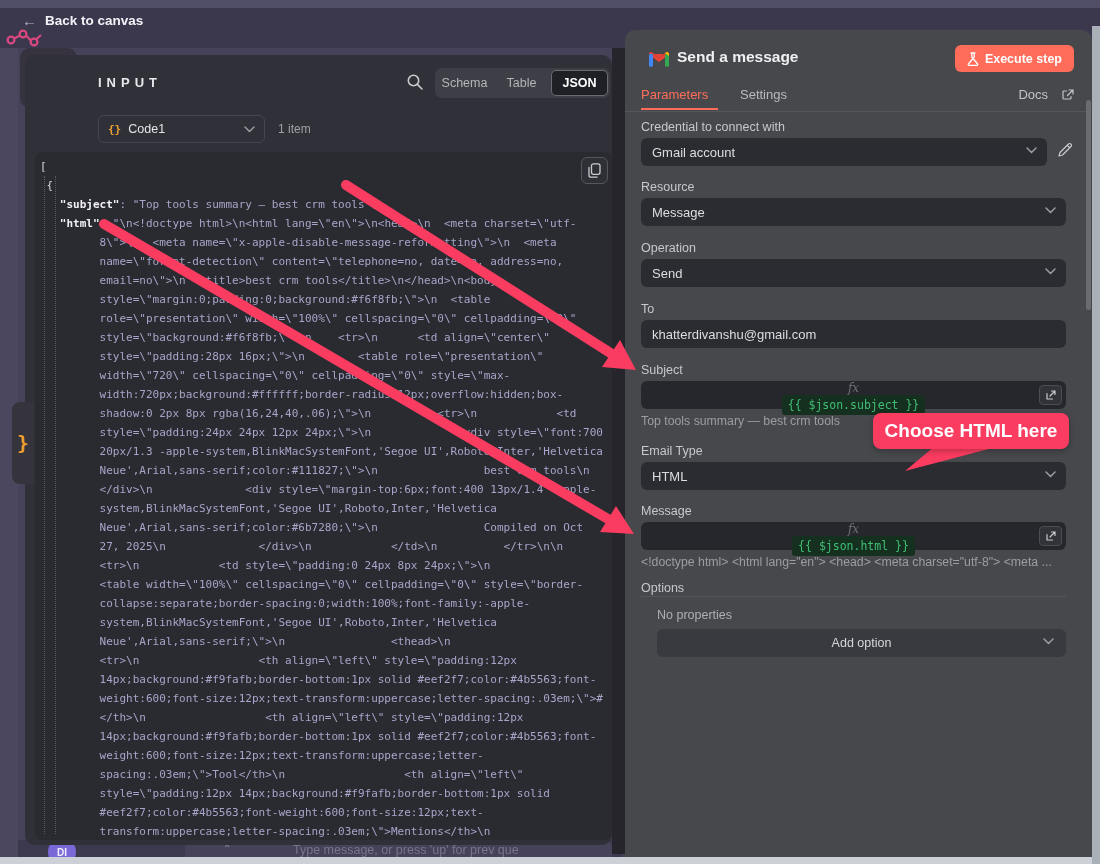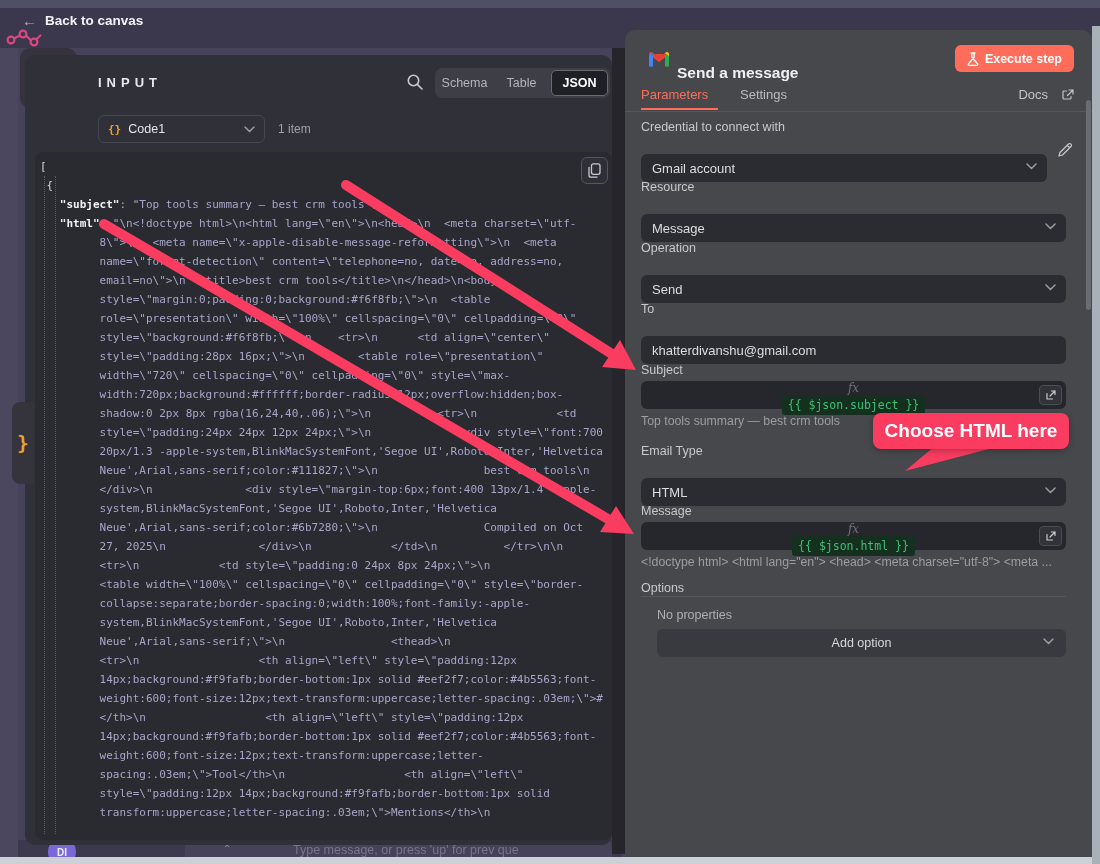--- a/index.html
+++ b/index.html
@@ -52,33 +52,33 @@
   .ck { color:#f1f0f6; font-weight:700; }
   .cv { color:#a7a5c9; }
 
   
   .panel-gap { position:absolute; left:612px; top:48px; width:13px; height:806px; background:#26252b; z-index:2; }
 
   
   .node-panel { position:absolute; left:625px; top:30px; width:467px; height:828px; background:#47484c; border-radius:10px 10px 0 0; z-index:3; }
   .np-header { position:absolute; left:0; top:0; width:100%; height:52px; }
   .gmail-icon { position:absolute; left:23px; top:20px; }
-  .np-title { position:absolute; left:52px; top:18px; color:#eff0f2; font-size:15.5px; font-weight:700;margin-top:16px; }
+  .np-title { position:absolute; left:52px; top:18px; color:#eff0f2; font-size:15.5px; font-weight:700; }
   .execute-btn { position:absolute; right:18px; top:15px; height:27px; background:#ff6d5a; border-radius:6px; display:flex; align-items:center; gap:6px;
                  padding:0 12px; color:#fff; font-size:12.5px; font-weight:600; }
   .np-tabs { position:absolute; left:0; top:50px; width:100%; height:31px; }
   .tab-params { position:absolute; left:16px; top:7px; color:#ff6d5a; font-size:13px; font-weight:500; }
   .tab-settings { position:absolute; left:115px; top:7px; color:#b9babd; font-size:13px; }
   .tab-underline { position:absolute; left:16px; top:28px; width:77px; height:2px; background:#ff6d5a; }
   .docs-link { position:absolute; right:18px; top:7px; color:#c3c4c7; font-size:13px; display:flex; align-items:center; gap:14px; }
   .np-divider { position:absolute; left:0; top:81px; width:100%; height:1px; background:#55565b; }
 
   .fl { position:absolute; left:16px; color:#c7c8cb; font-size:12.5px; }
   .fbox { position:absolute; left:16px; width:425px; height:28px; background:#2b2c31; border-radius:6px; display:flex; align-items:center; padding:0 11px;
-          color:#dcdddf; font-size:13px;margin-top:16px; }
+          color:#dcdddf; font-size:13px; }
   .fbox .chev { position:absolute; right:10px; top:9px; }
   .fbox.narrow { width:406px; }
   .pencil-btn { position:absolute; left:432px; width:20px; height:20px; }
   .expr { position:absolute; left:16px; width:425px; height:28px; background:#26272c; border-radius:6px; display:flex; align-items:center;flex-direction:column; }
   .fx-tag { width:28px; text-align:center; color:#6f7076; font-size:12px; font-style:italic; font-family:"DejaVu Serif",serif; }
   .expr-code { font-family:"DejaVu Sans Mono",monospace; font-size:11.5px; color:#3fbf75; background:#16301f; padding:3px 6px; border-radius:3px; }
   .expand-btn { position:absolute; right:4px; top:4px; width:23px; height:20px; background:#323338; border:1px solid #4c4d53; border-radius:4px;
                 display:flex; align-items:center; justify-content:center; }
   .preview { position:absolute; left:16px; color:#9b9da1; font-size:12.3px; white-space:nowrap; overflow:hidden; max-width:430px; }
   .opt-rule { position:absolute; left:16px; width:425px; height:1px; background:#55565b; }
@@ -185,20 +185,21 @@
         <div class="cl">         system,BlinkMacSystemFont,'Segoe UI',Roboto,Inter,'Helvetica</div>
         <div class="cl">         Neue',Arial,sans-serif;\"&gt;\n                &lt;thead&gt;\n</div>
         <div class="cl">         &lt;tr&gt;\n                  &lt;th align=\"left\" style=\"padding:12px</div>
         <div class="cl">         14px;background:#f9fafb;border-bottom:1px solid #eef2f7;color:#4b5563;font-</div>
         <div class="cl">         weight:600;font-size:12px;text-transform:uppercase;letter-spacing:.03em;\"&gt;#</div>
         <div class="cl">         &lt;/th&gt;\n                  &lt;th align=\"left\" style=\"padding:12px</div>
         <div class="cl">         14px;background:#f9fafb;border-bottom:1px solid #eef2f7;color:#4b5563;font-</div>
         <div class="cl">         weight:600;font-size:12px;text-transform:uppercase;letter-</div>
         <div class="cl">         spacing:.03em;\"&gt;Tool&lt;/th&gt;\n                  &lt;th align=\"left\"</div>
         <div class="cl">         style=\"padding:12px 14px;background:#f9fafb;border-bottom:1px solid</div>
+        <div class="cl">         #eef2f7;color:#4b5563;font-weight:600;font-size:12px;text-</div>
         <div class="cl">         transform:uppercase;letter-spacing:.03em;\"&gt;Mentions&lt;/th&gt;\n</div>
       </div>
   </div>
 </div>
 
 <div class="panel-gap"></div>
 
 <div class="node-panel">
   <div class="np-header">
     <div class="gmail-icon">

